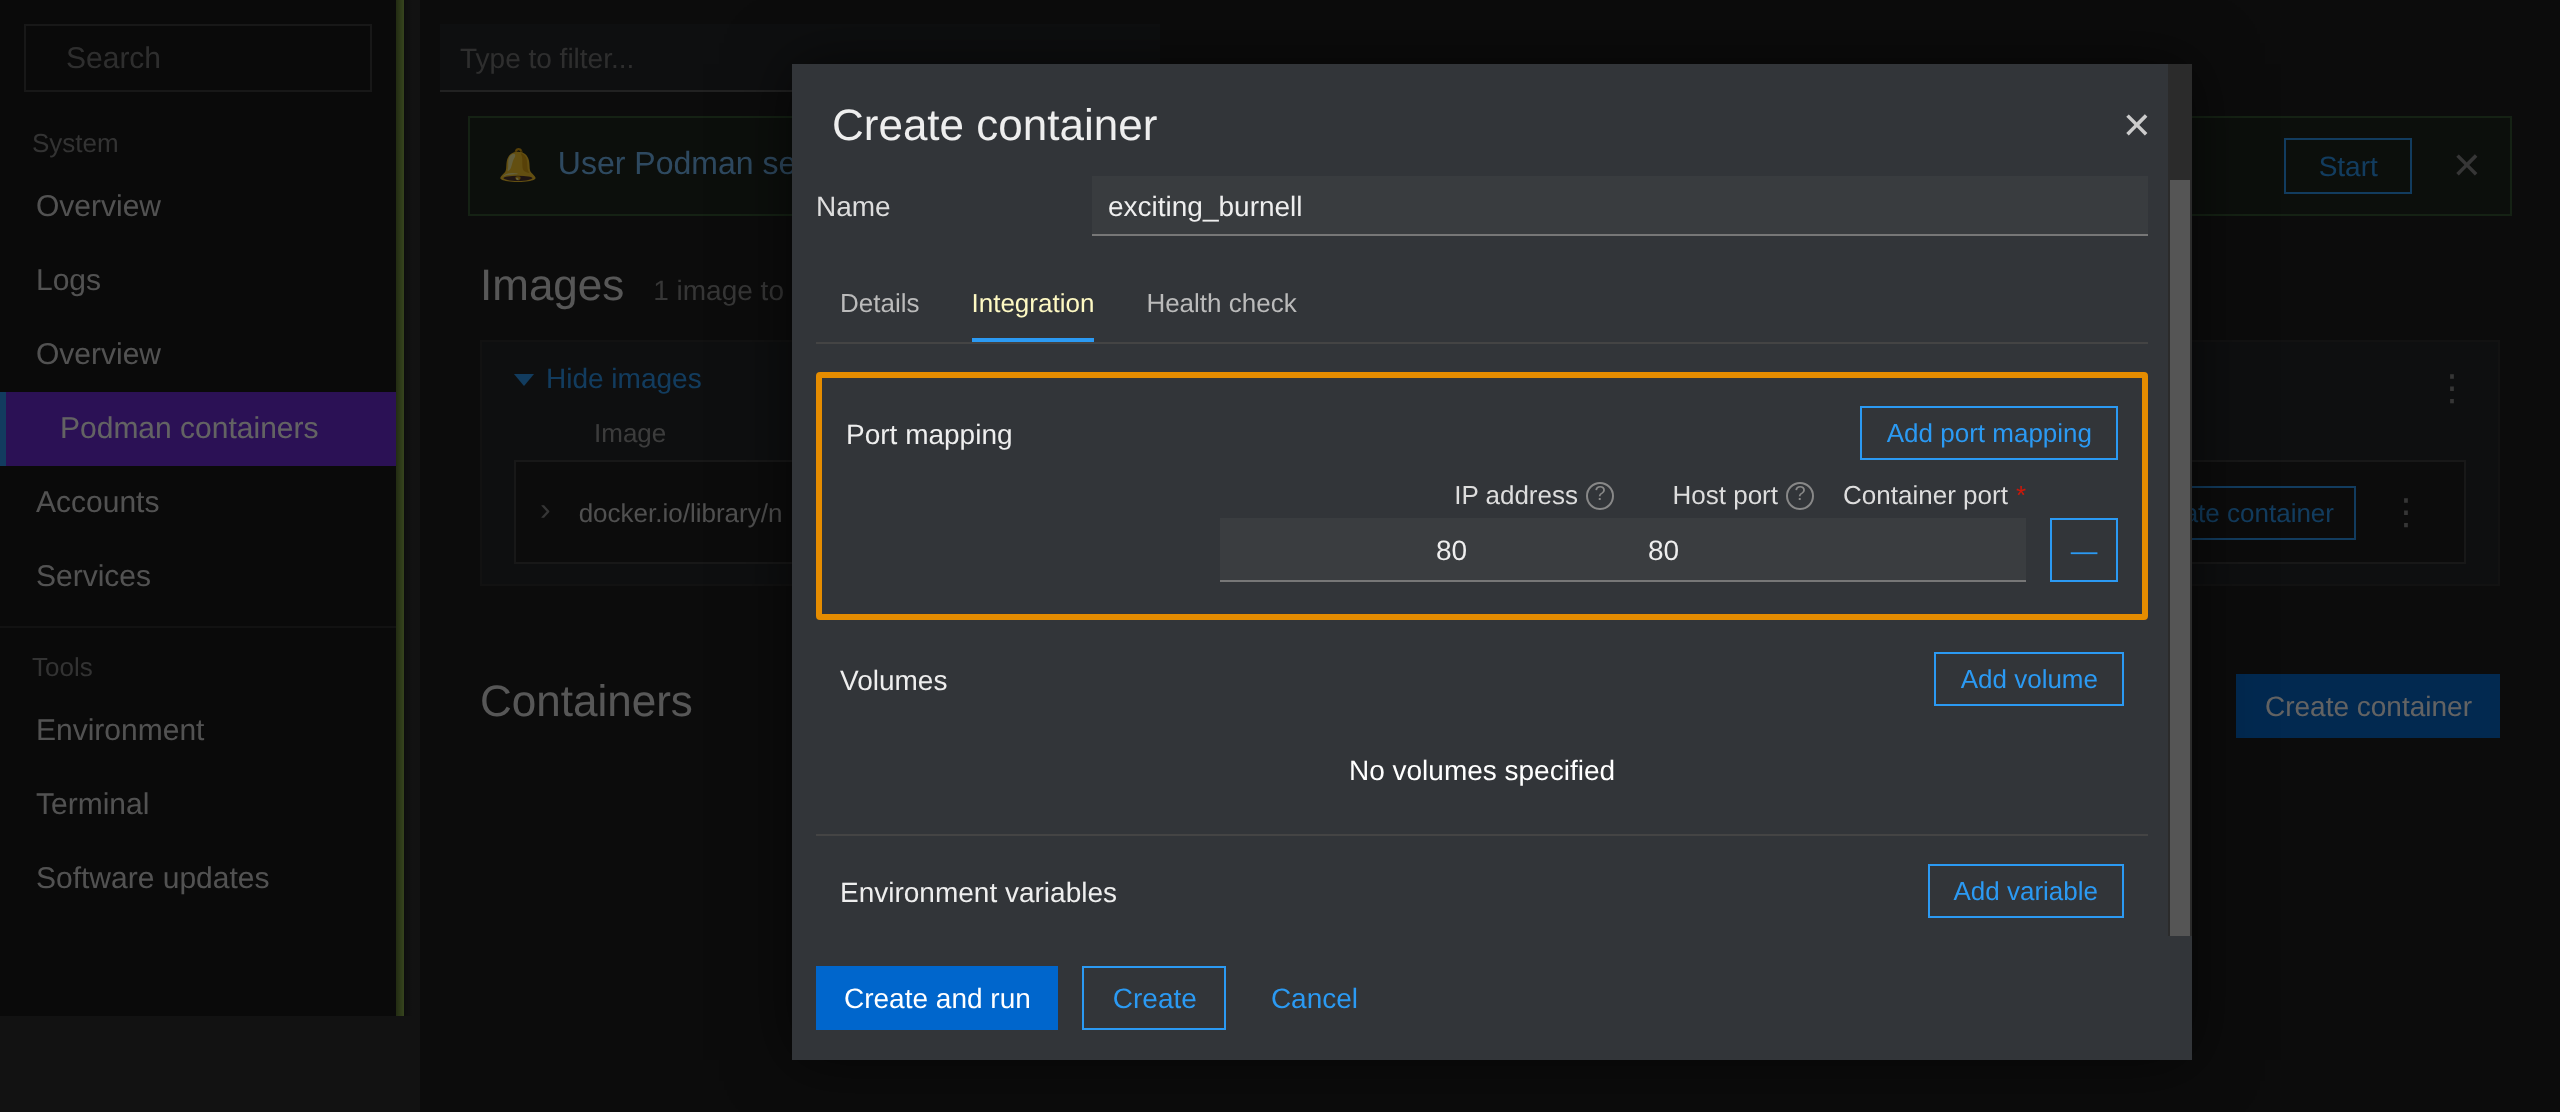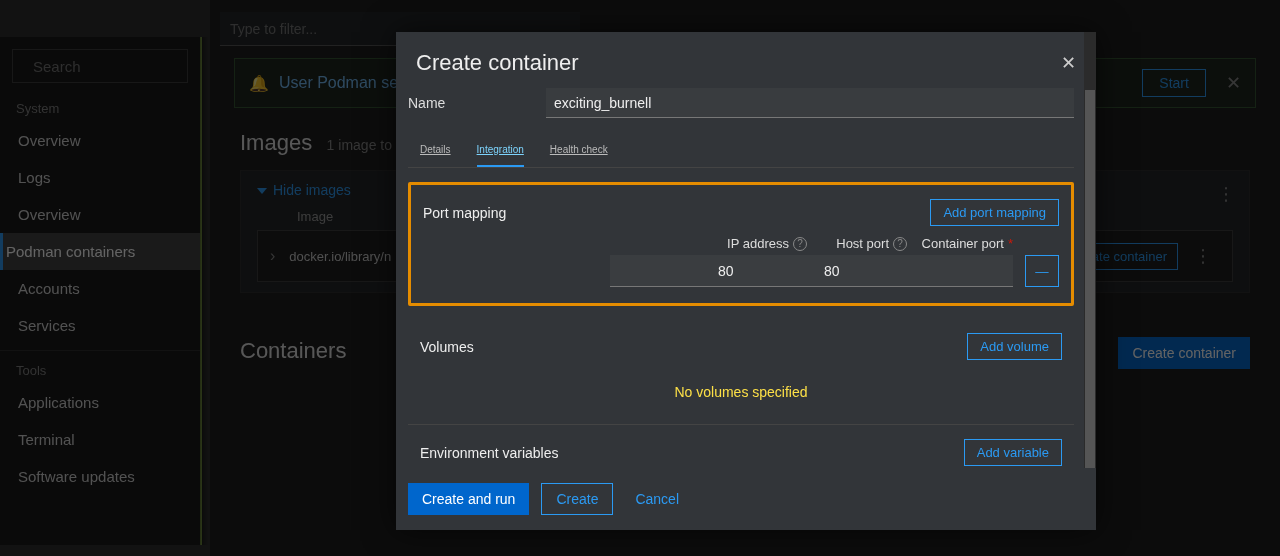--- a/index.html
+++ b/index.html
@@ -16,29 +16,29 @@
     --teal:#5ba352;
     --border:#3c3f42;
     --orange:#f0ab00;
     --orange-hl:#e58c00;
   }
   *{box-sizing:border-box;font-family:"RedHatText","Segoe UI",Arial,sans-serif;}
   html,body{margin:0;padding:0;background:#2a2a2a;color:var(--text);width:1280px;height:556px;overflow:hidden;}
   body{position:relative;}
 
   
-  .sidebar{position:absolute;left:0;top:0;width:202px;height:508px;background:var(--bg);border-right:2px solid #bef264;margin-top:37px;}
+  .sidebar{position:absolute;left:0;top:0;width:202px;height:508px;background:var(--bg);border-right:4px solid #bef264;}
   .sidebar::after{content:"";position:absolute;right:-8px;top:0;width:8px;height:100%;background:linear-gradient(to right,rgba(0,0,0,0.55),rgba(0,0,0,0));pointer-events:none;}
   .search-wrap{padding:12px;}
   .search{display:flex;align-items:center;gap:8px;border:1px solid #3a3a3a;background:var(--bg);height:34px;padding:0 10px;color:#fff;}
   .search svg{width:14px;height:14px;fill:#fff;}
   .search input{flex:1;background:transparent;border:none;outline:none;color:#fff;font-size:15px;}
   .nav-sec{padding:6px 16px;color:#808080;font-size:13px;}
   .nav-item{padding:10px 18px;font-size:15px;color:#d2d2d2;cursor:pointer;}
-  .nav-item.active{background:#404040;border-left:3px solid var(--blue);padding-left:3px;color:#fff;}
+  .nav-item.active{background:#6d28d9;border-left:3px solid var(--blue);padding-left:27px;color:#fff;}
   .nav-divider{height:1px;background:#2a2a2a;margin:6px 0;}
 
   
   .main{position:absolute;left:210px;top:0;right:0;height:556px;background:#1b1b1b;}
   .toolbar{height:58px;display:flex;align-items:center;padding:0 0 0 10px;}
   .filter{flex:0 0 auto;width:360px;}
   .filter input{width:100%;height:34px;background:#212427;border:none;border-bottom:1px solid #555;color:#86efac;font-size:14px;padding:0 10px;outline:none;}
   .alert{margin:0 12px;padding:10px 14px;border:1px solid rgba(91,163,82,0.4);background:rgba(30,45,30,0.4);display:flex;align-items:center;gap:10px;color:#73bcf7;position:relative;}
   .alert .bell{color:#5ba352;}
   .alert .start{margin-left:auto;border:1px solid var(--blue);padding:5px 16px;color:var(--blue);background:transparent;font-size:14px;}
@@ -66,42 +66,42 @@
   .modal-head .x{margin-left:auto;color:#ccc;font-size:18px;cursor:pointer;}
   .modal-body{position:absolute;top:52px;bottom:62px;left:0;right:12px;overflow-y:auto;padding:0 10px 0 12px;}
   .modal-body::-webkit-scrollbar{width:10px;background:#2b2b2b;}
   .modal-body::-webkit-scrollbar-thumb{background:#555;}
 
   .form-row{display:flex;align-items:center;gap:18px;padding:4px 0 12px;}
   .form-row .lbl{width:120px;font-size:14px;color:#ddd;}
   .txt{flex:1;height:30px;background:#393c3f;border:none;border-bottom:1px solid #777;color:#eee;padding:0 8px;font-size:14px;outline:none;}
 
   .tabs{display:flex;gap:26px;border-bottom:1px solid #444;margin:4px 0 0;padding:0 12px;}
-  .tab{padding:10px 0;font-size:10px;color:#bbb;cursor:pointer;border-bottom:2px solid transparent;text-decoration:underline;}
-  .tab.active{color:#7dd3fc;border-bottom:2px solid var(--blue);}
+  .tab{padding:10px 0;font-size:13px;color:#bbb;cursor:pointer;border-bottom:2px solid transparent;}
+  .tab.active{color:#fef9c3;border-bottom:2px solid var(--blue);}
 
   .hl-box{border:3px solid var(--orange-hl);border-radius:2px;padding:14px 12px 16px;margin-top:14px;}
   .sect-head{display:flex;align-items:center;gap:8px;margin-bottom:10px;}
   .sect-head .title{font-size:14px;color:#eee;}
   .sect-head .right{margin-left:auto;}
   .btn-outline-sm{border:1px solid var(--blue);color:var(--blue);background:transparent;padding:5px 12px;font-size:13px;cursor:pointer;}
 
   .pm-row{display:flex;gap:12px;align-items:flex-end;}
   .pm-col{display:flex;flex-direction:column;gap:4px;align-items:flex-end;}
   .pm-col .lbl2{font-size:13px;color:#ddd;display:flex;align-items:center;gap:4px;}
   .req{color:#c9190b;}
   .pm-input{height:32px;background:#3a3d40;border:none;border-bottom:1px solid #777;color:#eee;padding:0 8px;font-size:14px;outline:none;}
   .pm-select{height:32px;background:#3a3d40;border:1px solid #555;color:#eee;padding:0 24px 0 8px;font-size:14px;outline:none;appearance:none;position:relative;}
   .sel-wrap{position:relative;}
   .sel-wrap::after{content:"";position:absolute;right:10px;top:50%;width:0;height:0;border-left:5px solid transparent;border-right:5px solid transparent;border-top:6px solid #ccc;transform:translateY(-50%);pointer-events:none;}
   .icon-btn{width:34px;height:32px;border:1px solid var(--blue);background:transparent;color:var(--blue);cursor:pointer;display:flex;align-items:center;justify-content:center;}
   .help{display:inline-flex;width:14px;height:14px;border:1px solid #888;border-radius:50%;font-size:10px;align-items:center;justify-content:center;color:#888;}
 
-  .vol-sec{padding:16px 12px 0;margin-top:11px;}
-  .empty{color:#fde047;text-align:center;font-size:14px;padding:14px 0 24px;}
+  .vol-sec{padding:16px 12px 0;}
+  .empty{color:#ffffff;text-align:center;font-size:14px;padding:14px 0 24px;}
   .env-sec{padding:4px 12px 0;display:flex;align-items:center;border-top:1px solid #444;padding-top:14px;}
 
   .modal-foot{position:absolute;bottom:0;left:0;right:0;height:62px;background:#323539;padding:0 12px;display:flex;align-items:center;gap:12px;}
   .btn-primary2{background:#06c;color:#fff;border:none;padding:8px 14px;font-size:14px;cursor:pointer;}
   .btn-sec{border:1px solid var(--blue);color:var(--blue);background:transparent;padding:7px 14px;font-size:14px;cursor:pointer;}
   .btn-link{color:var(--blue);background:none;border:none;font-size:14px;cursor:pointer;padding:7px 10px;}
 
   
   .modal .fakebar{position:absolute;right:0;top:0;width:12px;height:100%;background:#2b2b2b;}
   .modal .fakebar .thumb{position:absolute;right:1px;top:58px;width:10px;height:380px;background:#555;}
@@ -120,21 +120,21 @@
   </div>
   <div class="nav-sec">System</div>
   <div class="nav-item">Overview</div>
   <div class="nav-item">Logs</div>
   <div class="nav-item">Overview</div>
   <div class="nav-item active">Podman containers</div>
   <div class="nav-item">Accounts</div>
   <div class="nav-item">Services</div>
   <div class="nav-divider"></div>
   <div class="nav-sec">Tools</div>
-  <div class="nav-item">Applications</div>
+  <div class="nav-item">Environment</div>
   <div class="nav-item">Terminal</div>
   <div class="nav-item">Software updates</div>
 </div>
 
 <div class="main">
   <div class="toolbar">
     <div class="filter">
       <input placeholder="Type to filter..." style="">
     </div>
   </div>

